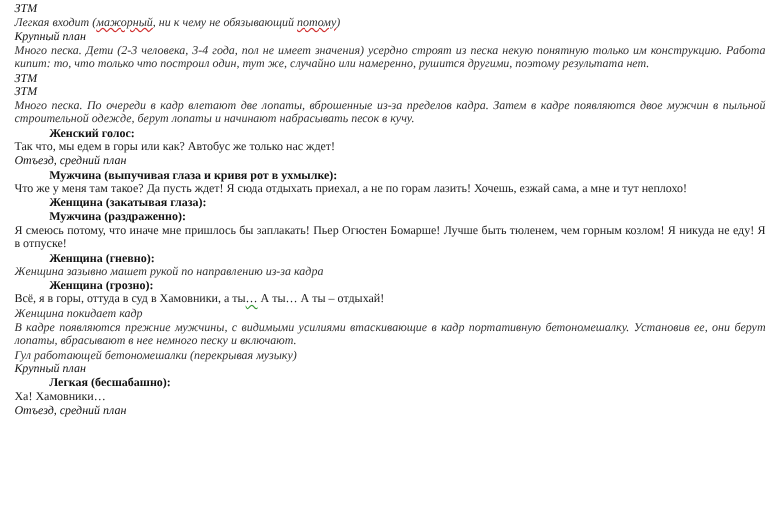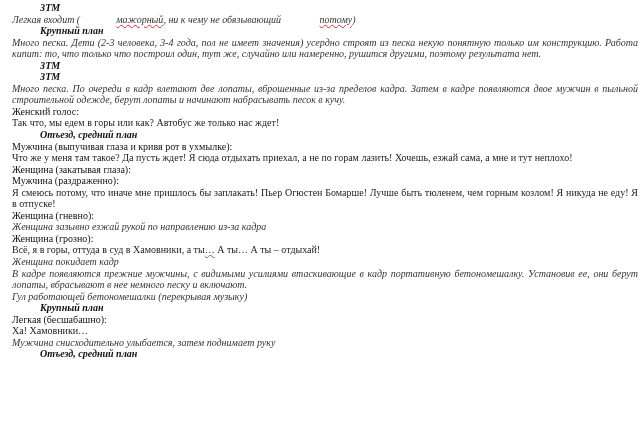--- a/index.html
+++ b/index.html
@@ -4,25 +4,25 @@
 <style>
   html, body { margin: 0; padding: 0; background: #ffffff; }
   body { width: 640px; height: 440px; overflow: hidden; position: relative; }
   .doc {
     position: absolute; left: 12px; top: 2px; width: 626px;
     font-family: "Liberation Serif", serif;
     font-size: 10px; line-height: 11.55px; color: #222;
   }
   .p { margin: 0; padding: 0; text-align: justify; }
   .p.left { text-align: left; }
-  .head-i { font-weight: bold; font-style: italic; color: #111; margin-left: 28px; }
-  .head-b { font-weight: normal; color: #111; }
+  .head-i { font-weight: normal; font-style: italic; color: #111; }
+  .head-b { font-weight: bold; color: #111; margin-left: 29px; }
   .dir { font-style: italic; color: #333; }
   .speech { color: #222; }
-  .spell { text-decoration: underline wavy #d03030; text-decoration-thickness: 1px; text-underline-offset: 1px; margin-left: 36px; }
+  .spell { text-decoration: underline wavy #d03030; text-decoration-thickness: 1px; text-underline-offset: 1px; }
   .gram { text-decoration: underline wavy #3a9a3a; text-decoration-thickness: 1px; }
 </style>
 </head>
 <body>
 
 <div class="doc">
   <p class="p head-i">ЗТМ</p>
   <p class="p dir left"><span>Легкая входит (</span><span class="spell">мажорный</span><span>, ни к чему не обязывающий </span><span class="spell">потому</span><span>)</span></p>
   <p class="p head-i">Крупный план</p>
   <p class="p dir">Много песка. Дети (2-3 человека, 3-4 года, пол не имеет значения) усердно строят из песка некую понятную только им конструкцию. Работа кипит: то, что только что построил один, тут же, случайно или намеренно, рушится другими, поэтому результата нет.</p>
@@ -31,25 +31,24 @@
   <p class="p dir">Много песка. По очереди в кадр влетают две лопаты, вброшенные из-за пределов кадра. Затем в кадре появляются двое мужчин в пыльной строительной одежде, берут лопаты и начинают набрасывать песок в кучу.</p>
   <p class="p head-b">Женский голос:</p>
   <p class="p speech">Так что, мы едем в горы или как? Автобус же только нас ждет!</p>
   <p class="p head-i">Отъезд, средний план</p>
   <p class="p head-b">Мужчина (выпучивая глаза и кривя рот в ухмылке):</p>
   <p class="p speech">Что же у меня там такое? Да пусть ждет! Я сюда отдыхать приехал, а не по горам лазить! Хочешь, езжай сама, а мне и тут неплохо!</p>
   <p class="p head-b">Женщина (закатывая глаза):</p>
   <p class="p head-b">Мужчина (раздраженно):</p>
   <p class="p speech">Я смеюсь потому, что иначе мне пришлось бы заплакать! Пьер Огюстен Бомарше! Лучше быть тюленем, чем горным козлом! Я никуда не еду! Я в отпуске!</p>
   <p class="p head-b">Женщина (гневно):</p>
-  <p class="p dir">Женщина зазывно езжай рукой по направлению из-за кадра</p>
+  <p class="p dir">Женщина зазывно машет рукой по направлению из-за кадра</p>
   <p class="p head-b">Женщина (грозно):</p>
   <p class="p speech left"><span>Всё, я в горы, оттуда в суд в Хамовники, а ты</span><span class="gram">…</span><span> А ты… А ты – отдыхай!</span></p>
   <p class="p dir">Женщина покидает кадр</p>
   <p class="p dir">В кадре появляются прежние мужчины, с видимыми усилиями втаскивающие в кадр портативную бетономешалку. Установив ее, они берут лопаты, вбрасывают в нее немного песку и включают.</p>
   <p class="p dir">Гул работающей бетономешалки (перекрывая музыку)</p>
   <p class="p head-i">Крупный план</p>
   <p class="p head-b">Легкая (бесшабашно):</p>
   <p class="p speech">Ха! Хамовники…</p>
-  <p class="p dir">Мужчина снисходительно улыбается, затем поднимает руку</p>
   <p class="p head-i">Отъезд, средний план</p>
 
 </div>
 
 </body></html>

